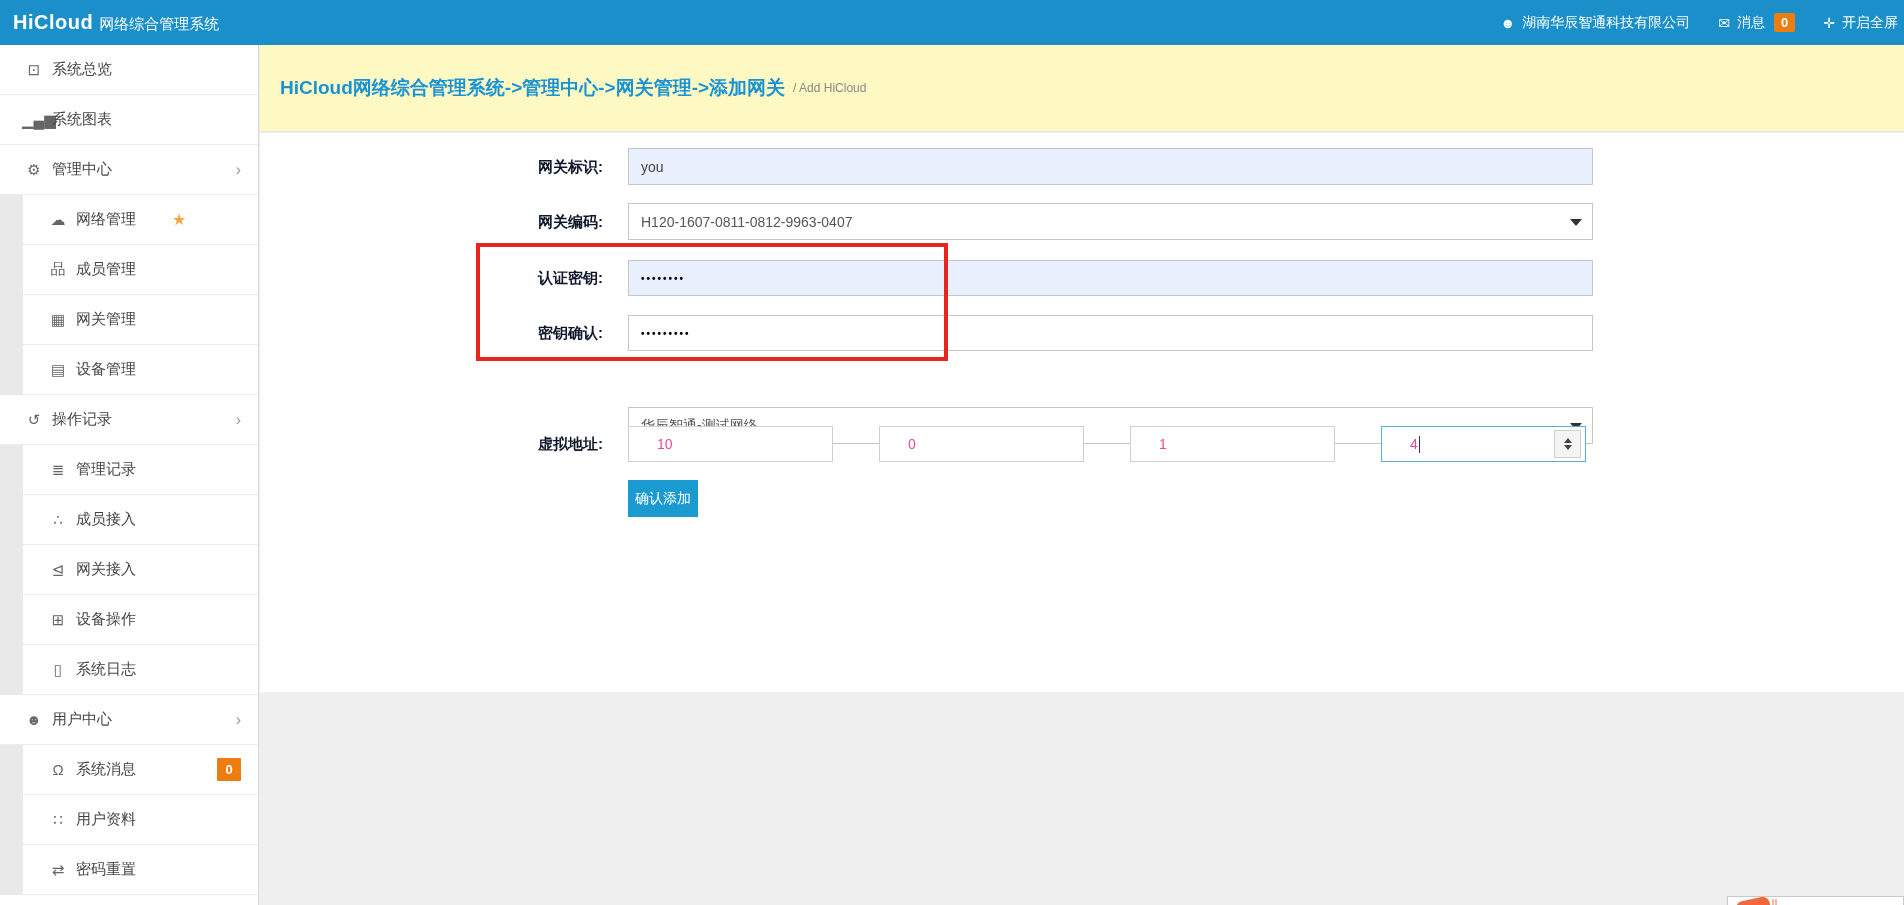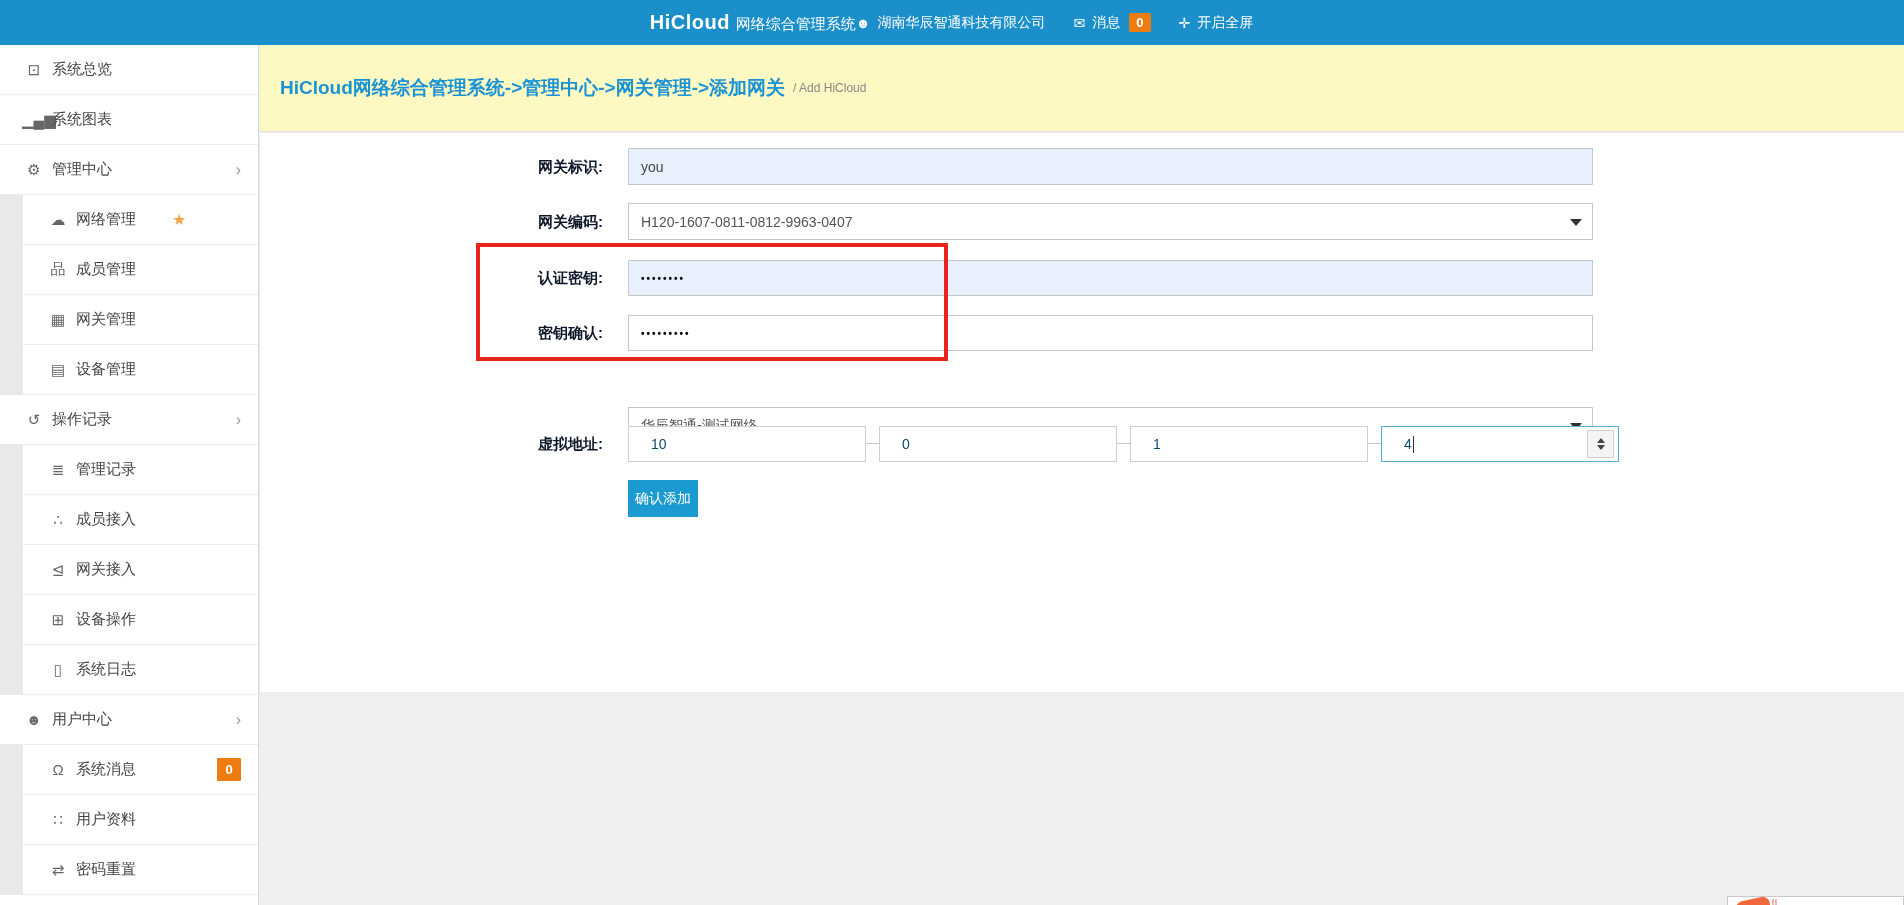--- a/index.html
+++ b/index.html
@@ -1,21 +1,21 @@
 <!DOCTYPE html>
 <html><head>
 <meta charset="utf-8">
 <style>
   * { margin:0; padding:0; box-sizing:border-box; }
   html,body { width:1904px; height:905px; overflow:hidden; }
   body { font-family:"Liberation Sans","DejaVu Sans",sans-serif; background:#efefef; position:relative; }
   .app { position:relative; width:1904px; height:905px; }
 
   
-  .header { position:absolute; left:0; top:0; width:1904px; height:45px; background:#1b8fc9; display:flex; align-items:center; justify-content:center; padding:0 14px 0 13px; z-index:30; }
+  .header { position:absolute; left:0; top:0; width:1904px; height:45px; background:#1b8fc9; display:flex; align-items:center; justify-content:space-between; padding:0 6px 0 13px; z-index:30; }
   .brand { color:#fff; white-space:nowrap; }
   .brand .b1 { font-size:20px; font-weight:bold; letter-spacing:0.5px; }
   .brand .b2 { font-size:15px; margin-left:6px; }
   .header-right { display:flex; align-items:center; gap:28px; color:#fff; font-size:14px; }
   .hitem { display:flex; align-items:center; gap:7px; cursor:pointer; white-space:nowrap; }
   .hicon { font-size:14px; line-height:1; }
   .hbadge { display:inline-block; background:#ee7d11; color:#fff; font-size:13px; font-weight:bold; padding:2px 7px; border-radius:2px; margin-left:2px; }
 
   
   .sidebar { position:absolute; left:0; top:45px; width:259px; height:860px; background:#fff; border-right:1px solid #d7d7d7; z-index:20; }
@@ -35,21 +35,21 @@
   .crumb-suffix { color:#888; font-size:12px; margin-left:8px; font-weight:normal; }
   .panel { position:absolute; left:260px; top:133px; width:1644px; height:559px; background:#fff; }
 
   
   .flabel { position:absolute; right:1301px; width:200px; text-align:right; font-size:15px; font-weight:bold; color:#0f172a; }
   .finput { position:absolute; left:628px; width:965px; border:1px solid #c6c6c6; background:#fff; font-size:14px; color:#444; padding:2px 12px; display:flex; align-items:center; }
   .autofill { background:#e8f0fe; }
   .fselect { justify-content:flex-start; position:relative; color:#555; }
   .caret { position:absolute; right:10px; top:50%; margin-top:-3px; width:0; height:0; border-left:6px solid transparent; border-right:6px solid transparent; border-top:7px solid #333; }
   .dots { font-size:10px; letter-spacing:2px; color:#000; font-weight:bold; }
-  .octet { position:absolute; width:238px; height:36px; border:1px solid #cfcfcf; background:#fff; font-size:14px; color:#0c4a6e; display:flex; align-items:center; padding-left:22px; }
+  .octet { position:absolute; width:205px; height:36px; border:1px solid #cfcfcf; background:#fff; font-size:14px; color:#ec4899; display:flex; align-items:center; padding-left:28px; }
   .octet.focused { border:1px solid #53b2dc; }
   .spinner { position:absolute; right:4px; top:3px; width:27px; height:28px; background:#f4f4f4; border:1px solid #cfcfcf; display:flex; flex-direction:column; align-items:center; justify-content:center; gap:2px; cursor:pointer; }
   .sp-up,.sp-dn { width:0; height:0; border-left:4px solid transparent; border-right:4px solid transparent; }
   .sp-up { border-bottom:5px solid #444; }
   .sp-dn { border-top:5px solid #444; }
   .text-caret { display:inline-block; width:1px; height:17px; background:#333; margin-left:1px; }
   .submit-btn { position:absolute; left:628px; top:480px; width:70px; height:37px; background:#1b9ad2; color:#fff; font-size:14px; border:none; cursor:pointer; font-family:inherit; }
 
   .annotation { position:absolute; left:476px; top:243px; width:472px; height:118px; border:4px solid #e8251c; z-index:40; pointer-events:none; }
 

